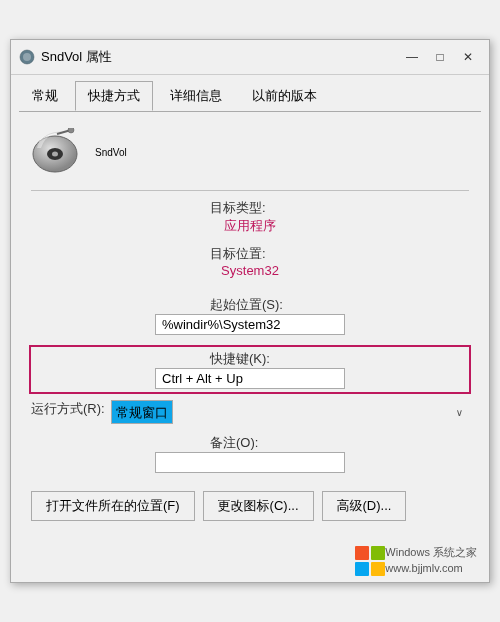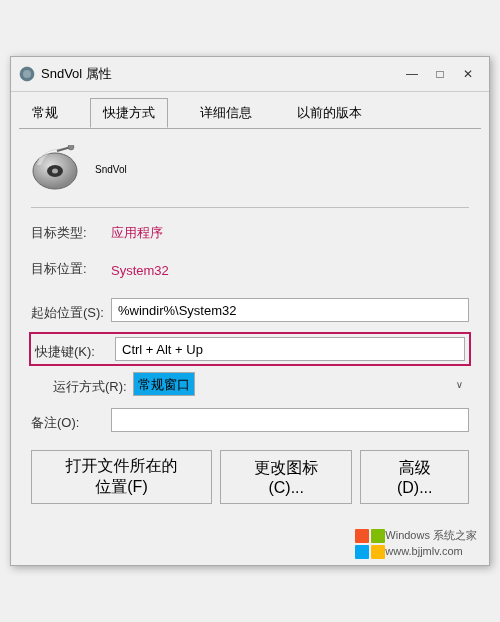--- a/index.html
+++ b/index.html
@@ -56,21 +56,21 @@
       cursor: pointer;
       font-size: 12px;
       display: flex;
       align-items: center;
       justify-content: center;
       color: #333;
     }
     .tabs {
       display: flex;
       padding: 6px 8px 0;
-      gap: 19px;
+      gap: 4px;
       background: #f0f0f0;
     }
     .tab {
       padding: 5px 12px;
       cursor: pointer;
       border: 1px solid transparent;
       font-size: 13px;
       background: transparent;
       position: relative;
     }
@@ -102,23 +102,24 @@
       font-size: 10px;
       font-weight: normal;
     }
     .divider {
       border: none;
       border-top: 1px solid #c0c0c0;
       margin: 8px 0;
     }
     .form-row {
       display: flex;
-      align-items: flex-end;
+      align-items: center;
       margin-bottom: 10px;
       min-height: 26px;
+      flex-direction: column;
     }
     .form-label {
       width: 80px;
       color: #333;
       flex-shrink: 0;
       font-size: 13px;
     }
     .form-value {
       color: #be185d;
       font-size: 13px;
@@ -133,23 +134,22 @@
       font-family: inherit;
       outline: none;
     }
     .form-row.highlighted {
       border: 2px solid #be185d;
       padding: 3px 4px;
       margin: 6px -2px;
     }
     .form-select-row {
       display: flex;
-      align-items: flex-end;
+      align-items: flex-start;
       margin-bottom: 10px;
-      margin-left: 22px;
     }
     .form-select {
       flex: 1;
       height: 24px;
       border: 1px solid #aaa;
       background: #0ea5e9;
       padding: 0 4px;
       font-size: 13px;
       font-family: inherit;
       appearance: none;
@@ -169,25 +169,25 @@
       font-size: 10px;
       color: #555;
     }
     .buttons-row {
       display: flex;
       justify-content: flex-start;
       gap: 8px;
       margin-top: 18px;
     }
     .btn {
-      padding: 5px 28px;
+      padding: 5px 14px;
       border: 1px solid #aaa;
       background: #f0f0f0;
       cursor: pointer;
-      font-size: 16px;
+      font-size: 13px;
       font-family: inherit;
     }
     .watermark {
       display: flex;
       align-items: center;
       justify-content: flex-end;
       padding: 8px 12px 6px;
     }
     .watermark-text {
       font-size: 11px;

